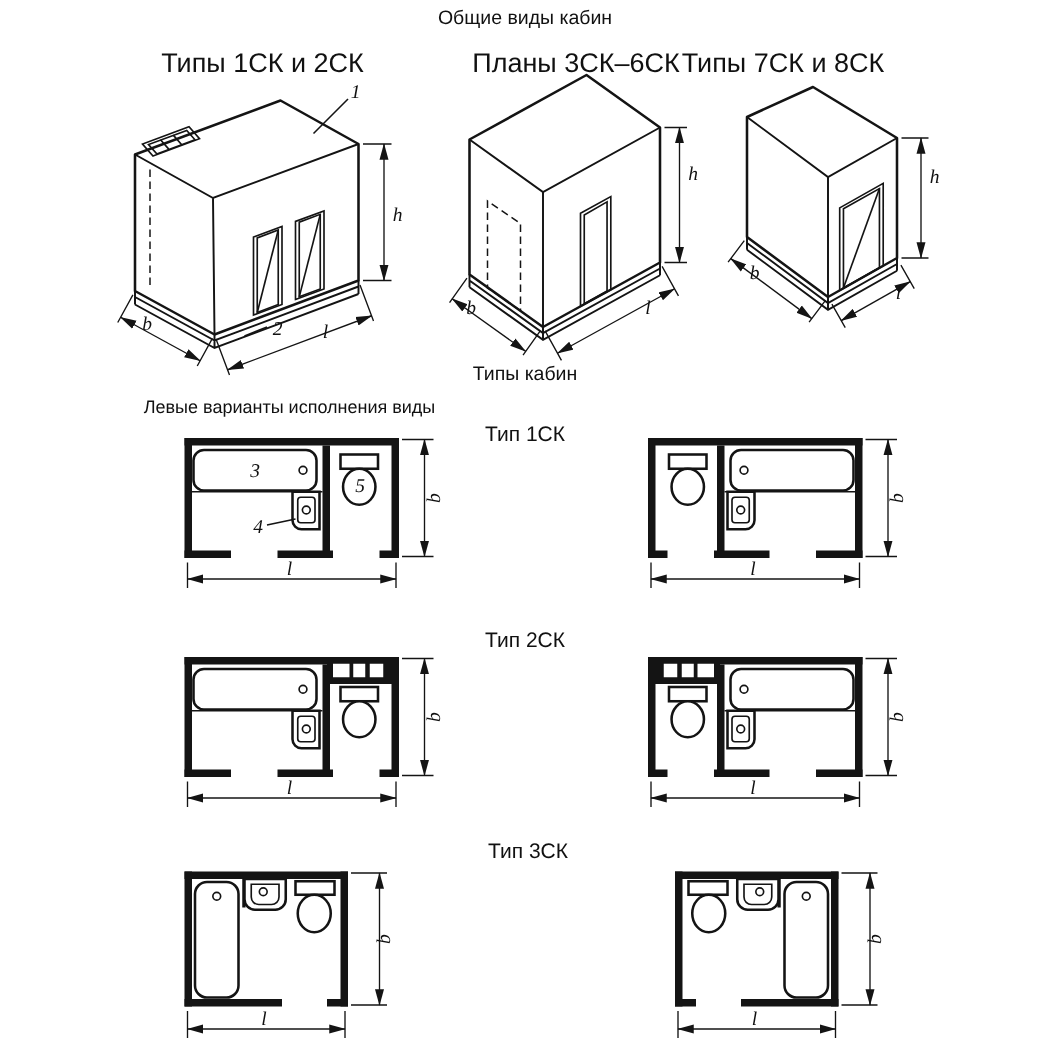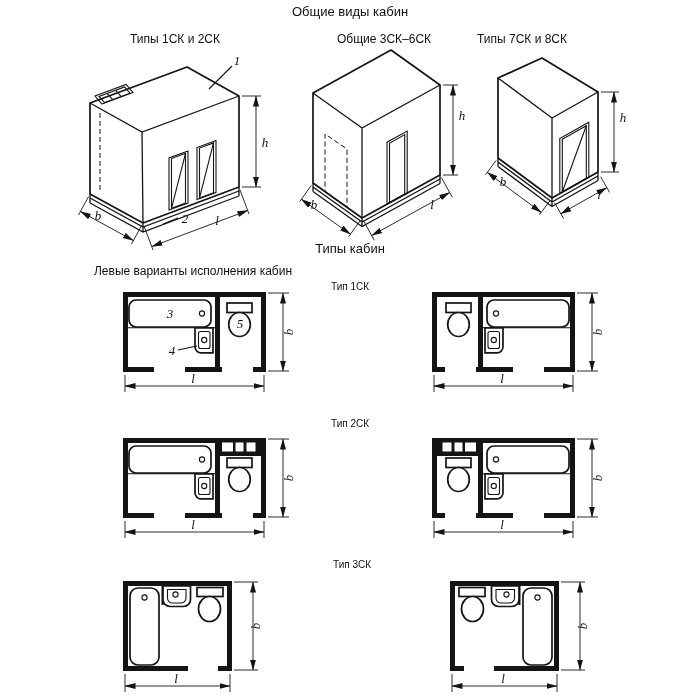--- a/index.html
+++ b/index.html
@@ -1,24 +1,24 @@
 <!DOCTYPE html>
 <html><head>
 <meta charset="utf-8">
 <style>
   html,body{margin:0;padding:0;background:#fff;}
   .canvas{position:relative;width:700px;height:700px;background:#ffffff;overflow:hidden;
           font-family:"Liberation Sans","DejaVu Sans",sans-serif;color:#111;}
   .t{position:absolute;white-space:nowrap;}
   .ctr{left:0;width:700px;text-align:center;}
   .main-title{top:4px;font-size:13px;}
-  .cap{transform:translateX(-50%);top:32px;font-size:12px;}
+  .cap{transform:translateX(-50%);top:32px;font-size:18px;}
   .plans-title{top:241px;font-size:13px;}
   .varhead{transform:translateX(-50%);top:264px;font-size:12px;}
-  .sec{transform:translateX(-50%);font-size:10px;}
+  .sec{transform:translateX(-50%);font-size:14px;}
   svg.fig{position:absolute;overflow:visible;}
   .wall{fill:#141414;stroke:none;}
   .slot{fill:#ffffff;stroke:none;}
   .s16{stroke:#141414;stroke-width:1.7;fill:none;stroke-linejoin:round;}
   .s12{stroke:#141414;stroke-width:1.3;fill:none;}
   .thin{stroke:#141414;stroke-width:1.1;fill:none;}
   .fix{stroke:#141414;stroke-width:1.7;fill:#ffffff;}
   .dim{stroke:#141414;stroke-width:0.9;fill:none;}
   .dash{stroke:#141414;stroke-width:1;stroke-dasharray:5 3;fill:none;}
   text.lbl{font:italic 13px "Liberation Serif","DejaVu Serif",serif;fill:#111;
@@ -32,21 +32,21 @@
   <svg width="0" height="0" style="position:absolute">
     <defs>
       <marker id="ar" viewBox="0 0 11 7" markerWidth="11" markerHeight="7" refX="10.5" refY="3.5" orient="auto-start-reverse" markerUnits="userSpaceOnUse">
         <path d="M11,3.5 L0,0.5 L0,6.5 Z" fill="#141414"></path>
       </marker>
     </defs>
   </svg>
 
   <div class="t ctr main-title">Общие виды кабин</div>
   <div class="t cap" style="left:175px">Типы 1СК и 2СК</div>
-  <div class="t cap" style="left:384px">Общие 3СК–6СК</div>
+  <div class="t cap" style="left:384px">Планы 3СК–6СК</div>
   <div class="t cap" style="left:522px">Типы 7СК и 8СК</div>
 
   <svg class="fig" style="left:65px;top:52px" width="215" height="200" viewBox="0 0 215 200">
     <g>
       <path class="s16" d="M122,15 L174,44 L174,135 L78,171 L25,142 L25,51 Z"></path>
       <path class="s12" d="M25,51 L77,80 L174,44 M77,80 L78,171"></path>
     </g>
     <g>
       <path class="s12" d="M25,142 L25,151 M174,135 L174,144 M78,171 L78,180 M25,146 L78,175 L174,139 M25,151 L78,180 L174,144"></path>
     </g>
@@ -144,21 +144,21 @@
     </g>
     <text class="lbl" x="25" y="138">b</text>
     <g class="dim">
       <path d="M76.6,154.7 L85.5,170.4 M122.6,128.7 L131.5,144.4"></path>
       <line x1="82.8" y1="165.7" x2="128.8" y2="139.7" marker-start="url(#ar)" marker-end="url(#ar)"></line>
     </g>
     <text class="lbl" x="121" y="151">l</text>
   </svg>
 
   <div class="t ctr plans-title">Типы кабин</div>
-  <div class="t varhead" style="left:193px">Левые варианты исполнения кабин</div>
+  <div class="t varhead" style="left:193px">Левые варианты исполнения виды</div>
 
   <div class="t sec" style="left:350px;top:281px">Тип 1СК</div>
 
   <svg class="fig" style="left:123px;top:292px" width="178" height="106" viewBox="0 0 178 106">
     <g id="p1body">
       <g id="pA-walls" class="wall">
         <rect x="0" y="0" width="143" height="5"></rect>
         <rect x="0" y="0" width="5" height="80"></rect>
         <rect x="138" y="0" width="5" height="80"></rect>
         <rect x="0" y="75" width="31" height="5"></rect>

